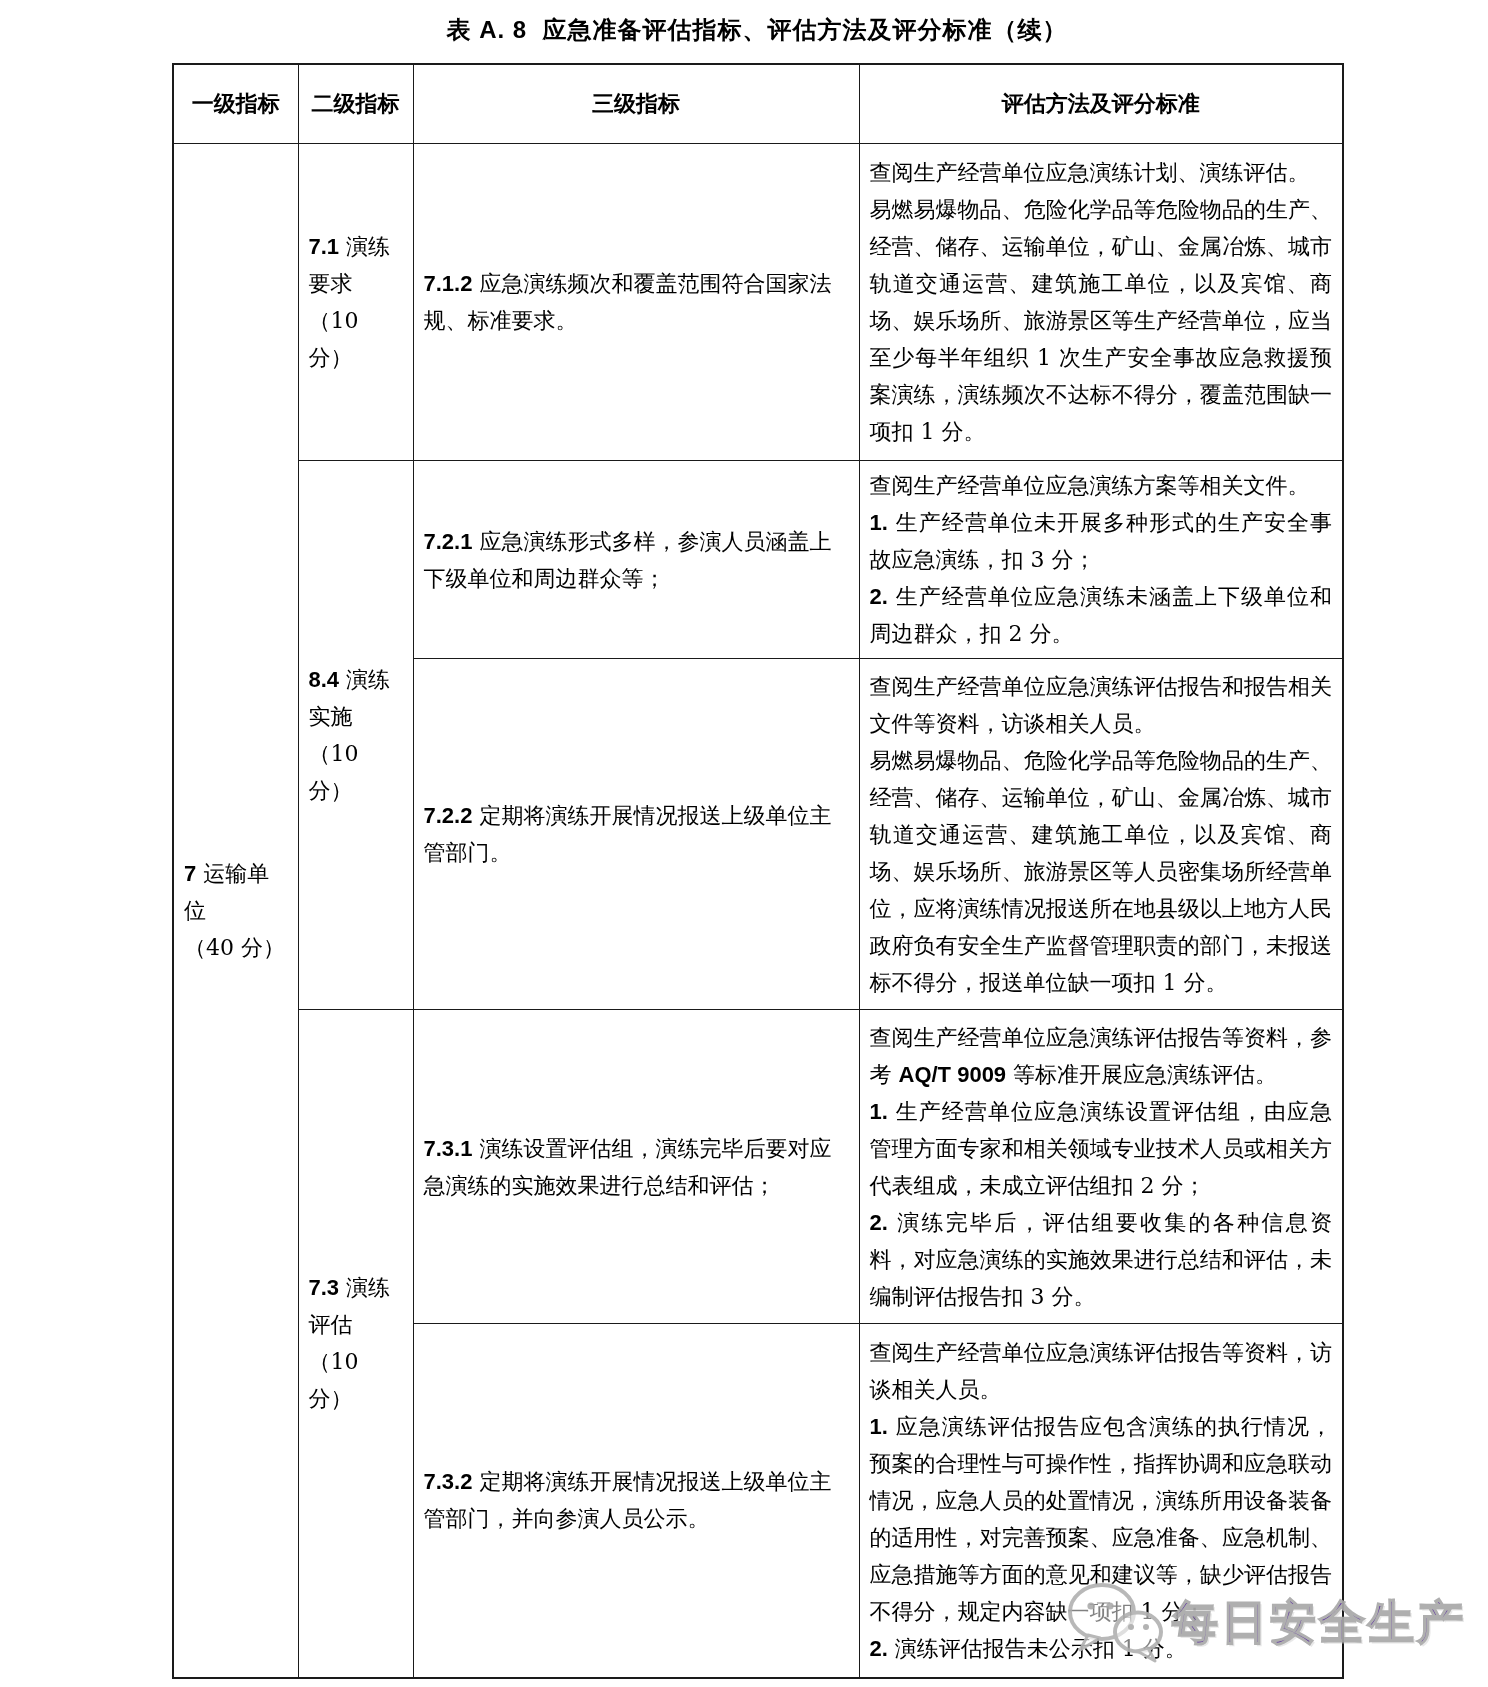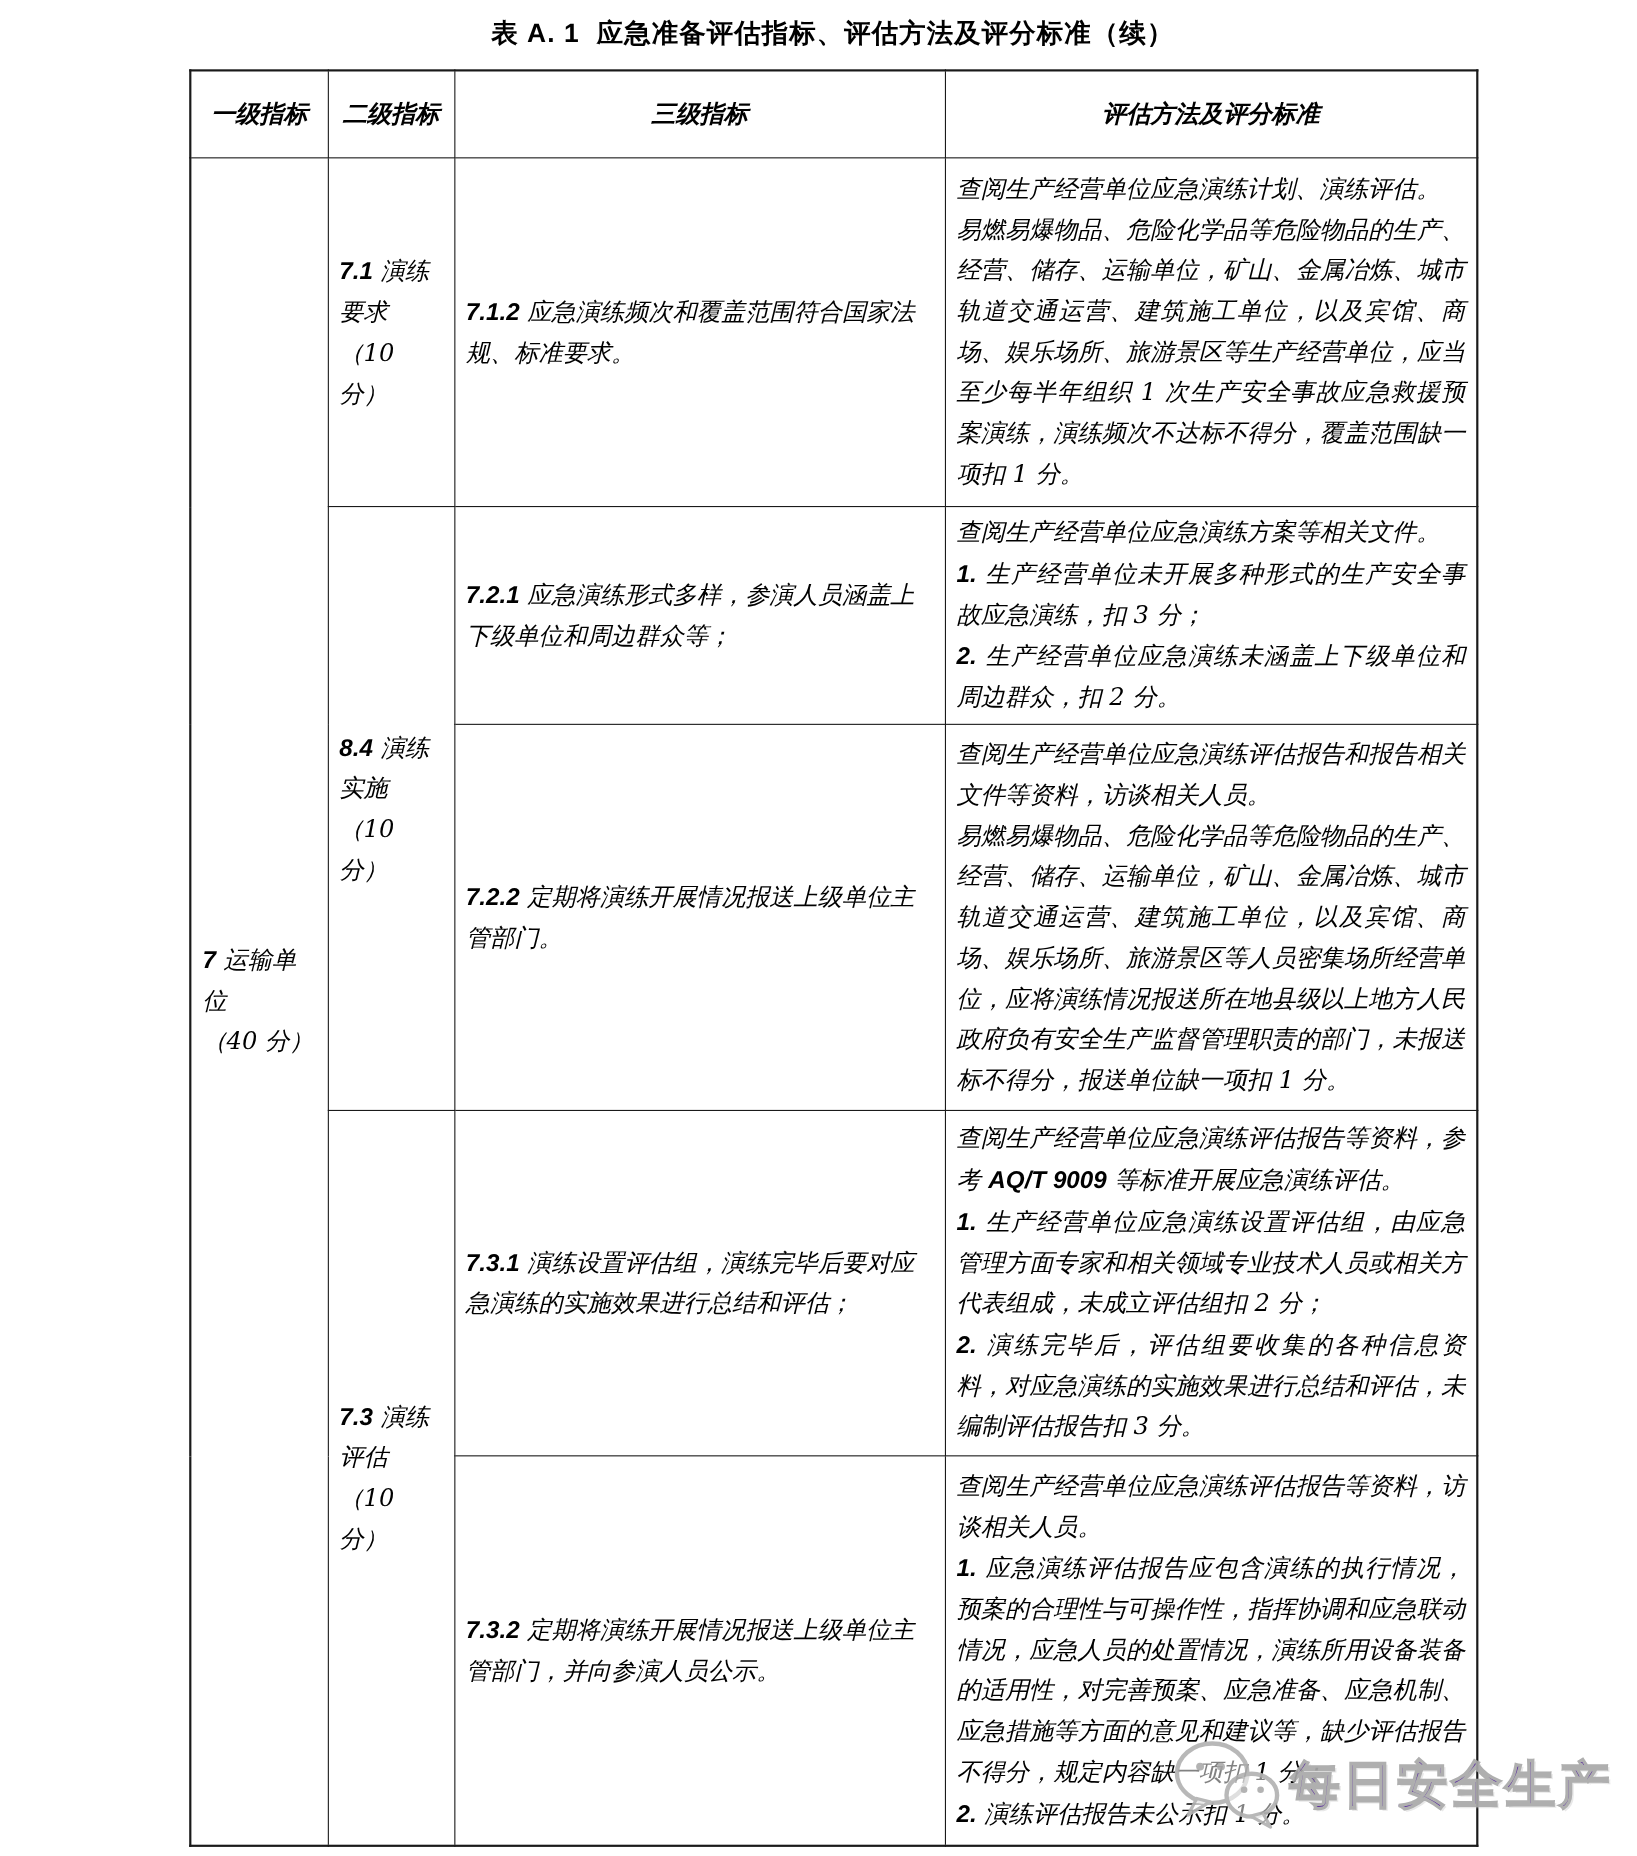--- a/index.html
+++ b/index.html
@@ -20,21 +20,20 @@
     white-space:pre-wrap;
     letter-spacing:1px;
   }
 
   table.eval{
     border-collapse:collapse;
     table-layout:fixed;
     width:1170px;
     margin:17px 0 0 172px;
     border:2.5px solid #1a1a1a;
-    font-style:italic;
   }
   table.eval th, table.eval td{
     border:1.5px solid #1a1a1a;
     font-size:22px;
     vertical-align:middle;
     overflow:hidden;
   }
   table.eval th{
     font-family:"Liberation Sans","DejaVu Sans",sans-serif;
     font-weight:bold;
@@ -81,21 +80,21 @@
     color:#4c1d95;
     -webkit-text-stroke:1.6px #a9a9a9;
     text-shadow:2px 2px 0 rgba(200,200,200,.45);
   }
 </style>
 </head>
 <body>
 
 <div class="page">
 
-  <div class="doc-title">表 A. 1  应急准备评估指标、评估方法及评分标准（续）</div>
+  <div class="doc-title">表 A. 8  应急准备评估指标、评估方法及评分标准（续）</div>
 
   <table class="eval">
     <colgroup>
       <col style="width:125px">
       <col style="width:115px">
       <col style="width:446px">
       <col style="width:484px">
     </colgroup>
     <tbody>
       <tr class="header-row">

